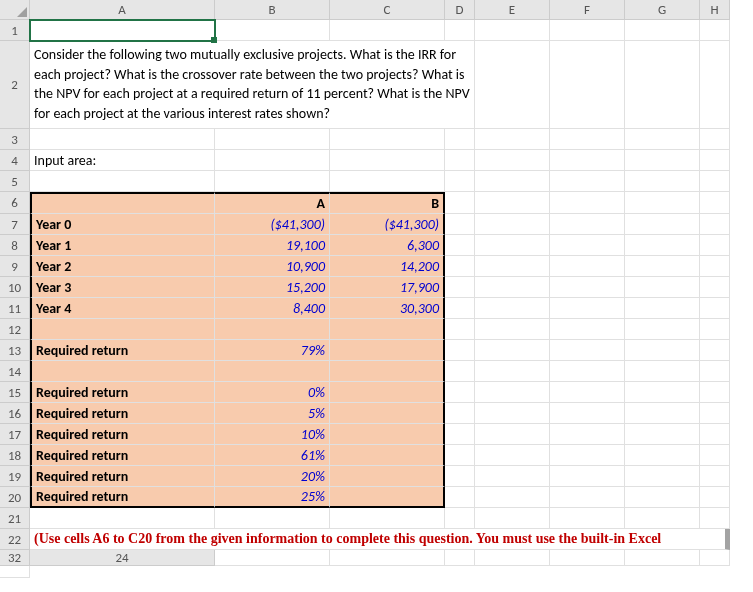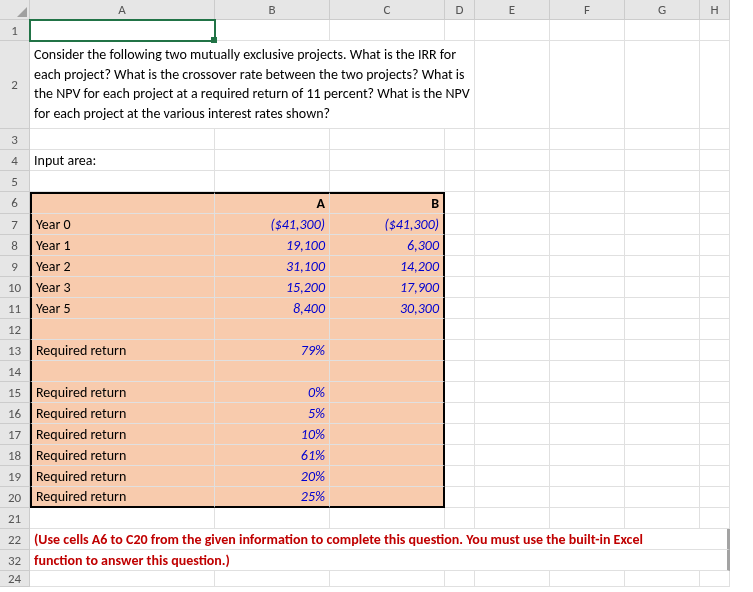--- a/index.html
+++ b/index.html
@@ -61,21 +61,21 @@
     align-items: center;
     min-height: 21px;
   }
   .right { justify-content: flex-end; }
   .italic { }
   .blue { color: #0000d0; font-style: italic; }
   .redbold { color: #c00000; font-weight: bold; }
   .peach { background: #f8cbad; }
   .bt { border-top: 2px solid #000; }
   .bb { border-bottom: 2px solid #000; }
-  .bl { border-left: 2px solid #000; }
+  .bl { border-left: 2px solid #000; font-weight: bold; }
   .br { border-right: 2px solid #000; }
   .active {
     outline: 2px solid #217346;
     outline-offset: -1px;
     position: relative;
   }
   .active::after {
     content:"";
     position:absolute;
     right:-3px; bottom:-3px;
@@ -84,26 +84,27 @@
   }
   .question-span {
     grid-column: 2 / 6;
     border-right: 1px solid #e0e0e0;
     border-bottom: 1px solid #e0e0e0;
     padding: 4px 4px;
     line-height: 1.4;
   }
   .note-span {
     grid-column: 2 / 10;
-    border-right: 3px solid #a3a3a3;
+    border-right: 5px solid #a3a3a3;
     border-bottom: 1px solid #e0e0e0;
     padding: 1px 4px;
     min-height: 21px;
     display:flex;
     align-items:center;
+    font-family:Liberation Serif, serif;
   }
   .h88 { height: 88px; }
   .bold { font-weight: bold; }
 </style>
 </head>
 <body>
 
 <div class="sheet">
 
   <div class="corner"></div>
@@ -188,40 +189,40 @@
   <div class="cell peach right blue">19,100</div>
   <div class="cell peach br right blue">6,300</div>
   <div class="cell"></div>
   <div class="cell"></div>
   <div class="cell"></div>
   <div class="cell"></div>
   <div class="cell"></div>
 
   <div class="rowhdr">9</div>
   <div class="cell peach bl">Year 2</div>
-  <div class="cell peach right blue">31,100</div>
+  <div class="cell peach right blue">10,900</div>
   <div class="cell peach br right blue">14,200</div>
   <div class="cell"></div>
   <div class="cell"></div>
   <div class="cell"></div>
   <div class="cell"></div>
   <div class="cell"></div>
 
   <div class="rowhdr">10</div>
   <div class="cell peach bl">Year 3</div>
   <div class="cell peach right blue">15,200</div>
   <div class="cell peach br right blue">17,900</div>
   <div class="cell"></div>
   <div class="cell"></div>
   <div class="cell"></div>
   <div class="cell"></div>
   <div class="cell"></div>
 
   <div class="rowhdr">11</div>
-  <div class="cell peach bl">Year 5</div>
+  <div class="cell peach bl">Year 4</div>
   <div class="cell peach right blue">8,400</div>
   <div class="cell peach br right blue">30,300</div>
   <div class="cell"></div>
   <div class="cell"></div>
   <div class="cell"></div>
   <div class="cell"></div>
   <div class="cell"></div>
 
   <div class="rowhdr">12</div>
   <div class="cell peach bl"></div>
@@ -320,21 +321,20 @@
   <div class="cell"></div>
   <div class="cell"></div>
   <div class="cell"></div>
   <div class="cell"></div>
   <div class="cell"></div>
 
   <div class="rowhdr">22</div>
   <div class="note-span redbold">(Use cells A6 to C20 from the given information to complete this question. You must use the built-in Excel</div>
 
   <div class="rowhdr">32</div>
-  <div class="note-span redbold">function to answer this question.)</div>
 
   <div class="rowhdr" style="min-height:12px">24</div>
   <div class="cell" style="min-height:12px"></div>
   <div class="cell" style="min-height:12px"></div>
   <div class="cell" style="min-height:12px"></div>
   <div class="cell" style="min-height:12px"></div>
   <div class="cell" style="min-height:12px"></div>
   <div class="cell" style="min-height:12px"></div>
   <div class="cell" style="min-height:12px"></div>
   <div class="cell" style="min-height:12px"></div>

